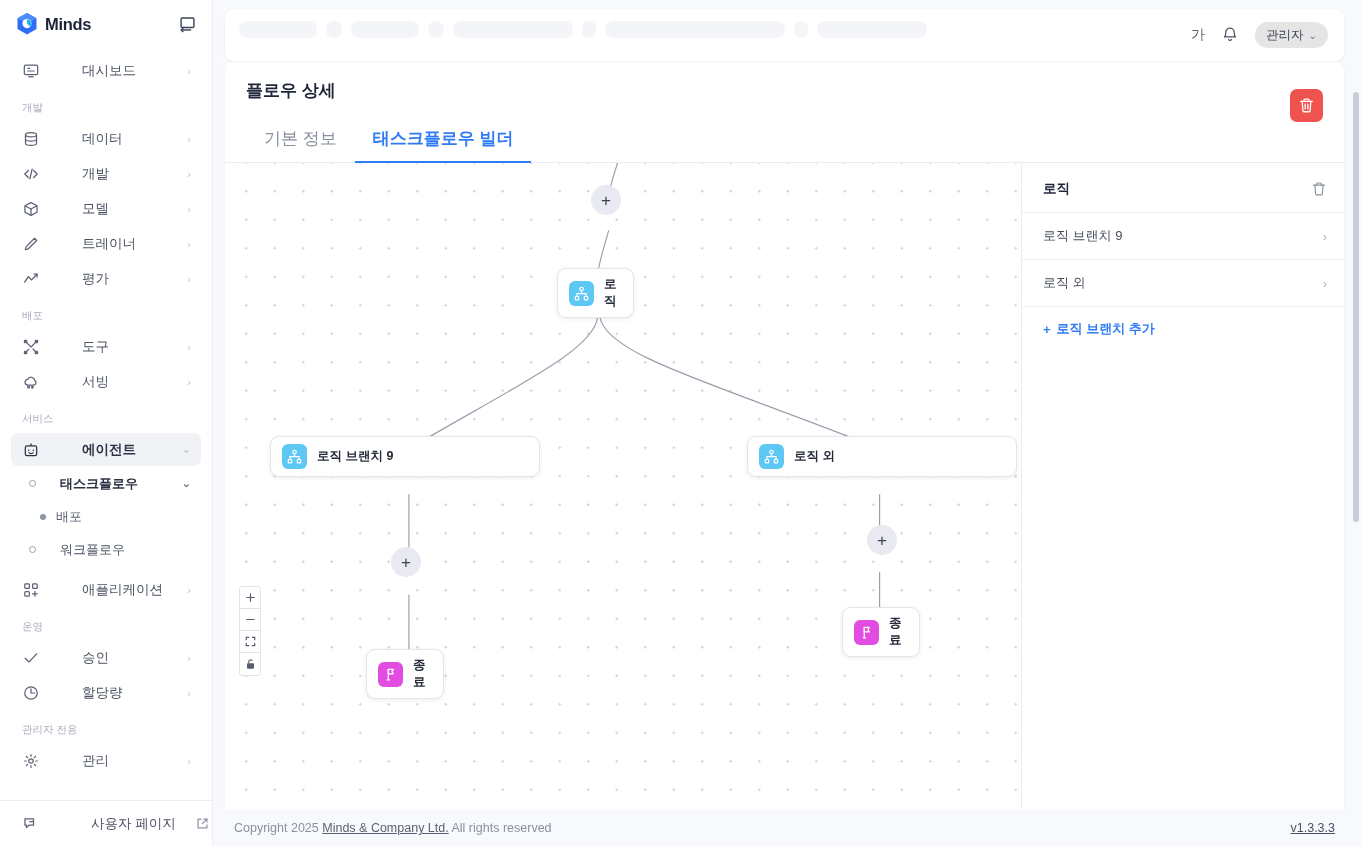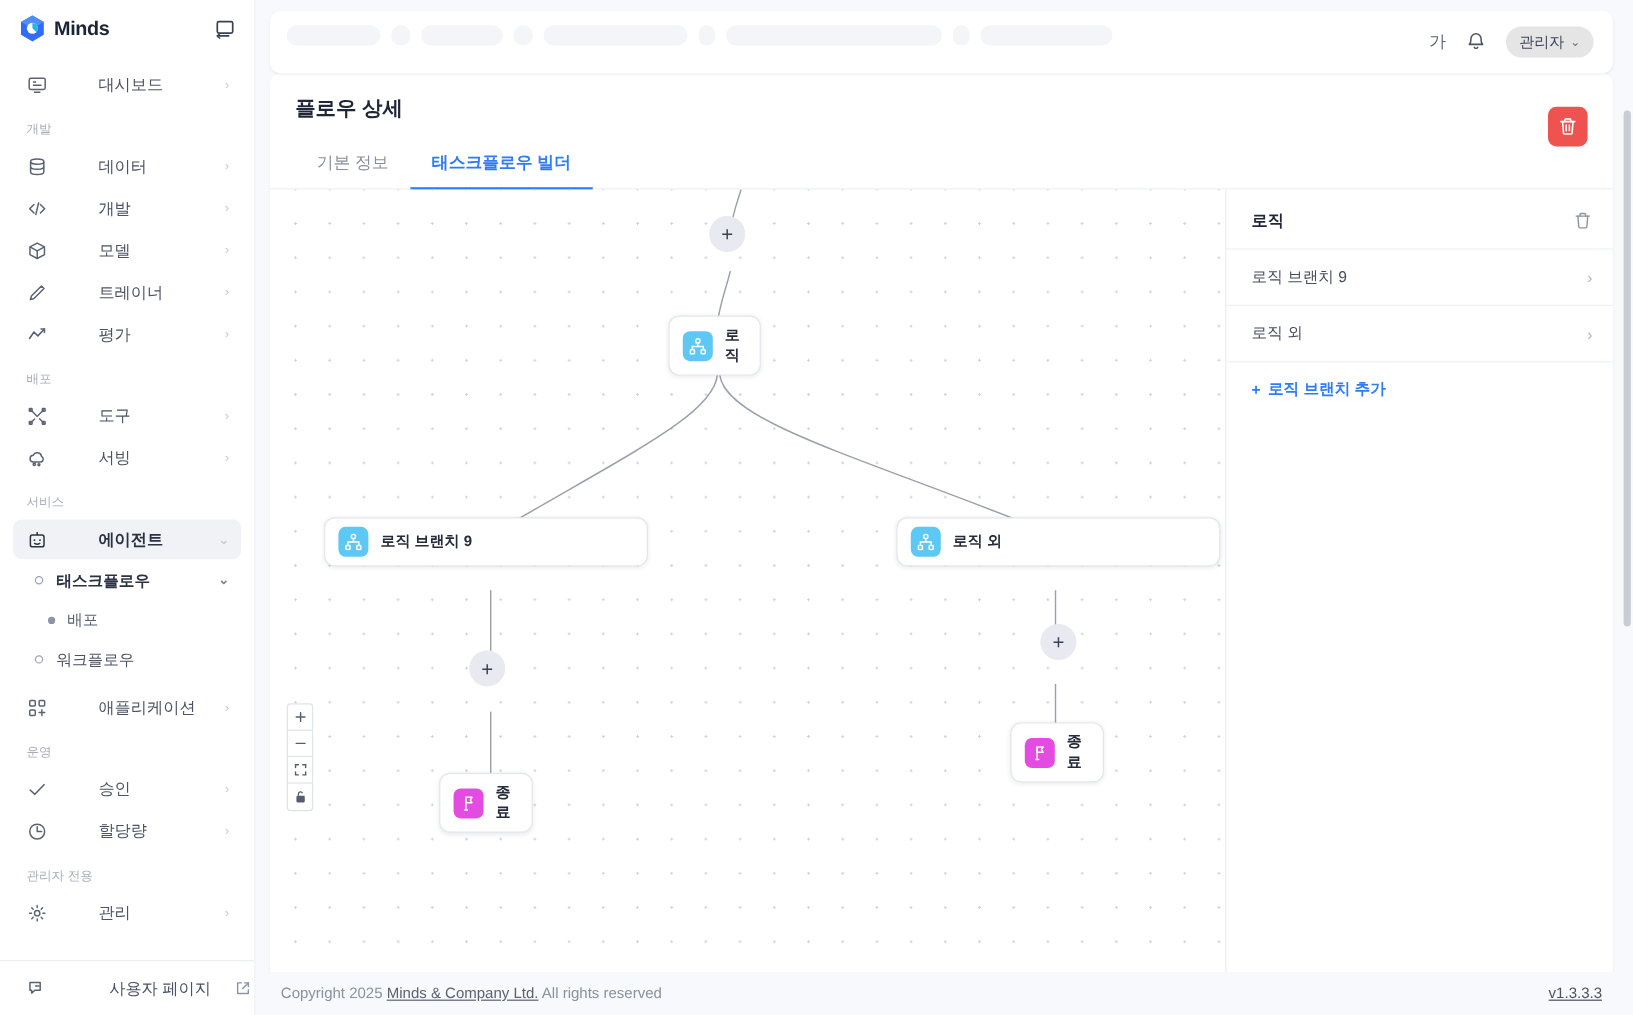--- a/index.html
+++ b/index.html
@@ -38,21 +38,21 @@
     border-radius: 7px; cursor:pointer; color:#4b5263;
     font-size: 13.5px;
   }
   .sb-item .ic { width:17px; height:17px; flex:0 0 17px; display:flex; align-items:center; justify-content:center; color:#5a6274;}
   .sb-item .lbl { flex:1; white-space:nowrap;margin-left:32px; }
   .sb-item .chev { color:#c3c8d2; font-size: 11px; display:flex; align-items:center;}
   .sb-item.active-soft { background:#f1f2f5; color:#2c3244; font-weight:600; }
   .sb-item.active-soft .ic { color:#2c3244; }
   .sb-sub {
     height: 31px; margin: 2px 11px; padding: 0 10px 0 18px;
-    display:flex; align-items:center; gap: 11px;
+    display:flex; align-items:center; gap: 24px;
     border-radius: 7px; cursor:pointer; color:#4b5263; font-size:13px;font-family:Liberation Serif, serif;
   }
   .sb-sub .ring { width:7px;height:7px;border-radius:50%;border:1.3px solid #9aa1b1; flex:0 0 7px;}
   .sb-sub.bold { font-weight:700; color:#2c3244;}
   .sb-sub3 {
     height: 31px; margin: 2px 11px; padding: 0 10px 0 29px;
     display:flex; align-items:center; gap: 10px;
     border-radius: 7px; cursor:pointer; color:#5b6273; font-size:13px;
   }
   .sb-sub3 .dot { width:6px;height:6px;border-radius:50%;background:#8d94a5; flex:0 0 6px;}
@@ -100,21 +100,21 @@
     position:absolute; right:21px; top:28px;
     width:33px; height:33px; border-radius:7px; background:#ef5350;
     display:flex; align-items:center; justify-content:center; cursor:pointer;
     border:none;
   }
   .tabs {
     display:flex; gap:0; padding: 0 21px; margin-top: 16px;
     border-bottom: 1px solid #e9ecf1;
   }
   .tab {
-    padding: 9px 18px 11px 18px; font-size:14px; color:#878e9d; cursor:pointer;
+    padding: 9px 18px 11px 18px; font-size:17px; color:#878e9d; cursor:pointer;
     border-bottom:2px solid transparent; margin-bottom:-1px; white-space:nowrap;
   }
   .tab.active { color:#2f7cf6; font-weight:700; border-bottom-color:#2f7cf6; }
 
   .builder { flex:1; display:flex; min-height:0; }
 
   
   .canvas {
     flex:1; position:relative; overflow:hidden;
     background-color:#ffffff;

